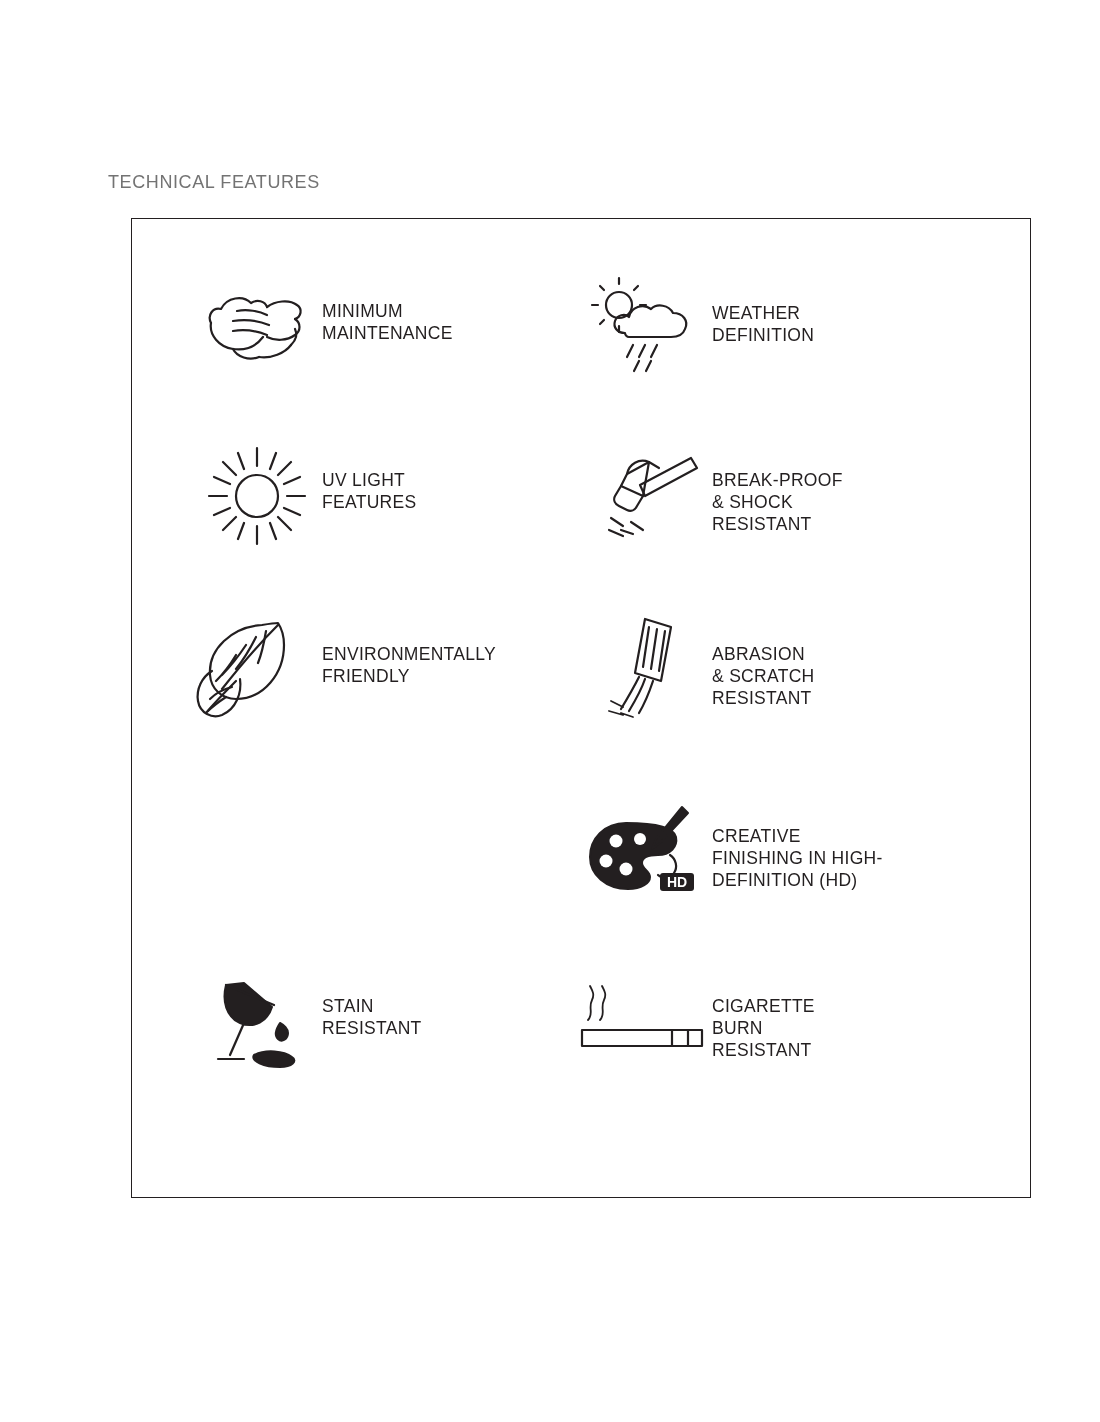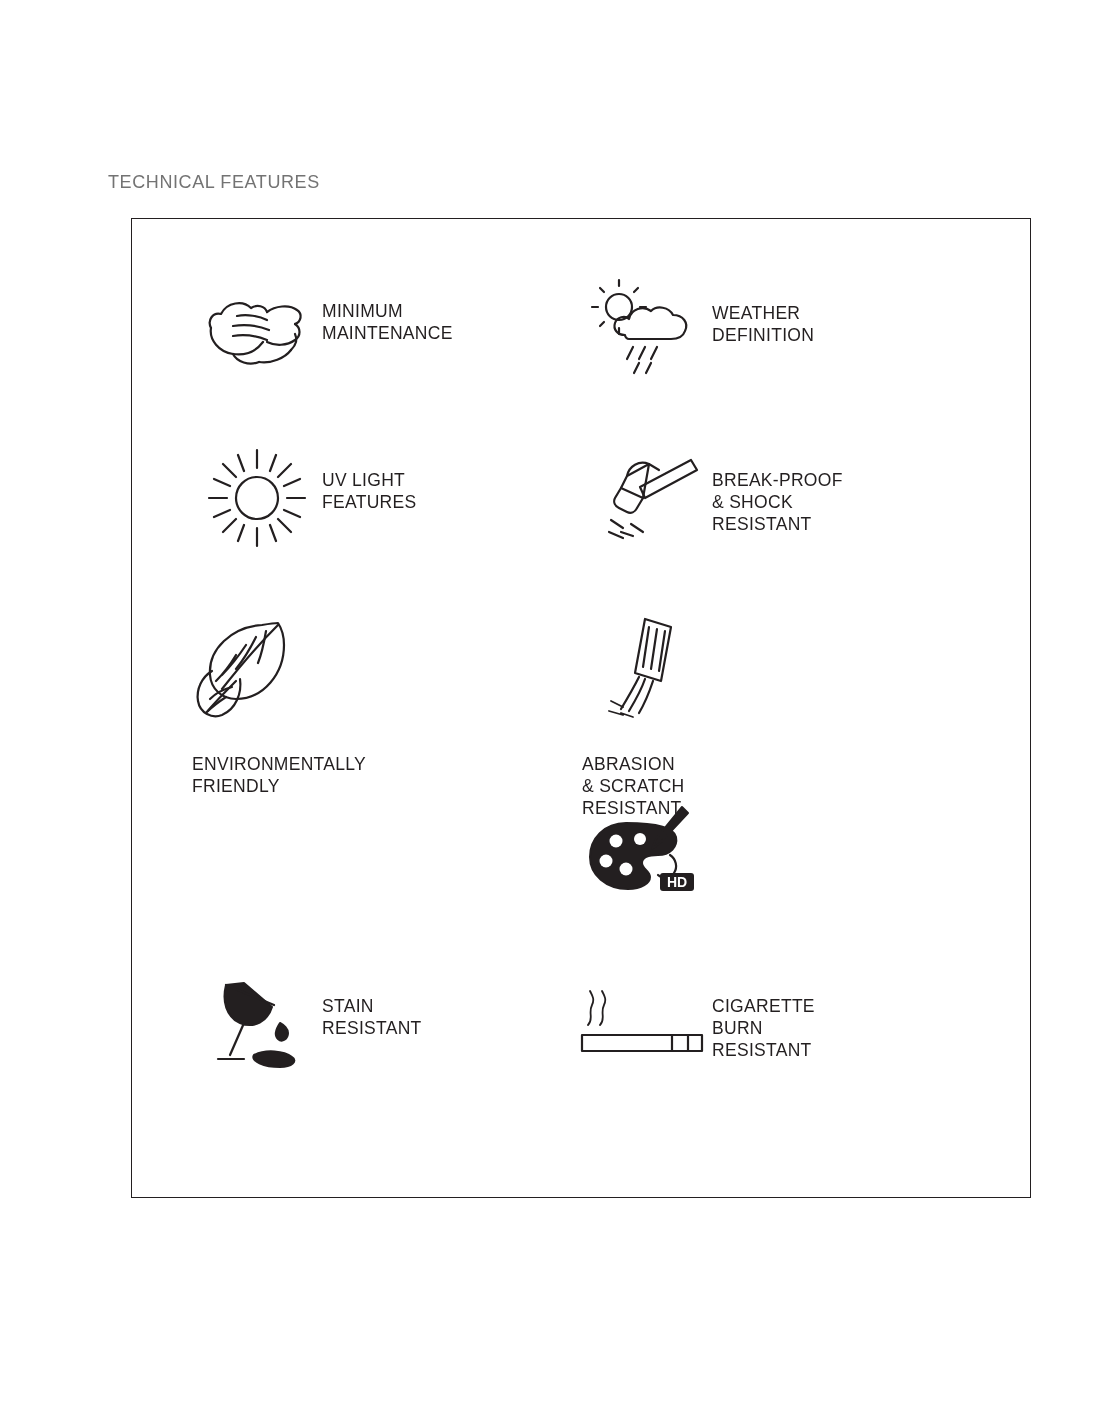--- a/index.html
+++ b/index.html
@@ -49,38 +49,38 @@
   .feature {
     position: absolute;
     display: flex;
     align-items: flex-start;
   }
   .feature .icon {
     width: 130px;
     height: 110px;
     flex: 0 0 130px;
     display: flex;
-    align-items: flex-end;
+    align-items: center;
     justify-content: center;
   }
   .feature .label {
     font-size: 17.5px;
     line-height: 22px;
     letter-spacing: 0.3px;
     color: #231f20;
     padding-top: 28px;
     white-space: pre-line;
     max-width: 230px;
   }
   
   .col-left { left: 60px; }
   .col-right { left: 450px; }
   .row-1 { top: 55px; }
   .row-2 { top: 222px; }
-  .row-3 { top: 376px; flex-direction: column; }
+  .row-3 { top: 396px; }
   .row-4 { top: 578px; }
   .row-5 { top: 748px; }
 
   .feature.r1l .label { padding-top: 26px; }
   .feature.r4r .label { max-width: 215px; }
 
   svg { display: block; overflow: visible; }
   .st { fill: none; stroke: #231f20; stroke-width: 2.2; stroke-linecap: round; stroke-linejoin: round; }
   .st-thin { fill: none; stroke: #231f20; stroke-width: 1.8; stroke-linecap: round; stroke-linejoin: round; }
   .fill-dark { fill: #231f20; stroke: #231f20; stroke-width: 2; stroke-linejoin: round; }
@@ -193,20 +193,23 @@
             <circle fill="#ffffff" cx="34" cy="44" r="6.5"></circle>
             <circle fill="#ffffff" cx="58" cy="42" r="6"></circle>
             <circle fill="#ffffff" cx="24" cy="64" r="6.5"></circle>
             <circle fill="#ffffff" cx="44" cy="72" r="6.5"></circle>
             <path class="fill-dark" d="M100 10 L106 16 L78 46 L70 52 L74 42 Z"></path>
             <path class="st" d="M88 58 C94 62 96 70 92 76 C88 82 80 82 76 78"></path>
             <rect x="78" y="76" width="34" height="18" rx="3" fill="#231f20"></rect>
             <text x="95" y="90" text-anchor="middle" font-family="Liberation Sans, sans-serif" font-size="14" font-weight="bold" fill="#ffffff">HD</text>
           </svg>
         </div>
+        <div class="label">CREATIVE
+FINISHING IN HIGH-
+DEFINITION (HD)</div>
       </div>
 
       <div class="feature col-left row-5">
         <div class="icon">
           <svg width="130" height="110" viewBox="0 0 130 110">
             <path class="fill-dark" d="M34 18 C30 34 34 50 48 56 C62 62 76 54 80 40 L52 16 Z"></path>
             <path class="st" d="M34 18 L82 38"></path>
             <path class="st" d="M52 56 L38 88"></path>
             <path class="st" d="M26 92 L52 92"></path>
             <path class="fill-dark" d="M88 56 C84 62 82 68 86 72 C90 76 96 72 96 66 C96 62 92 58 88 56 Z"></path>

